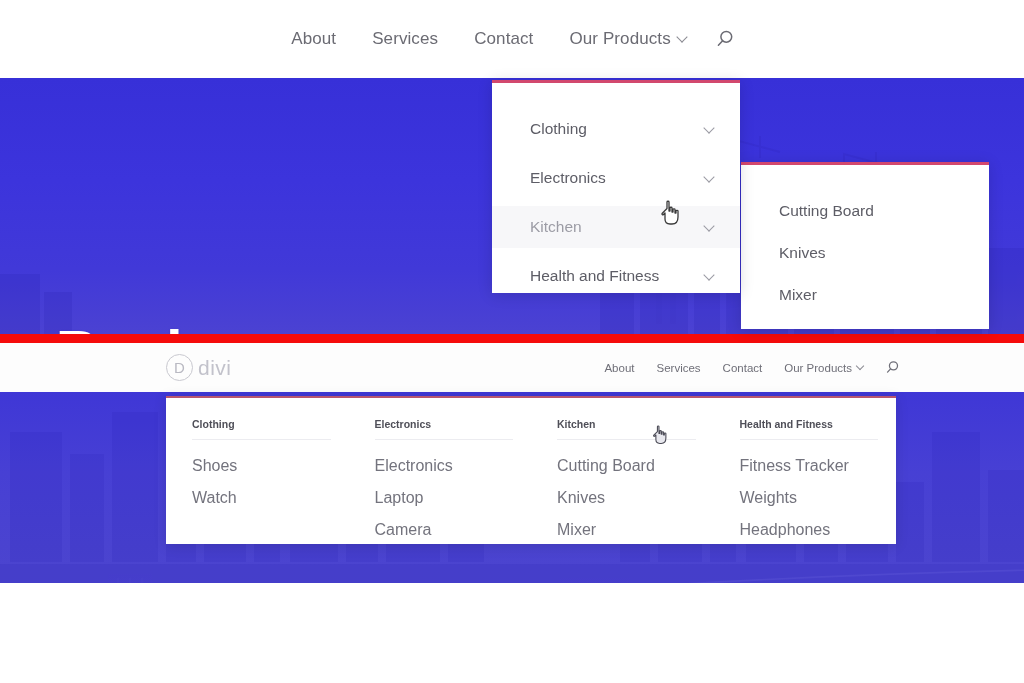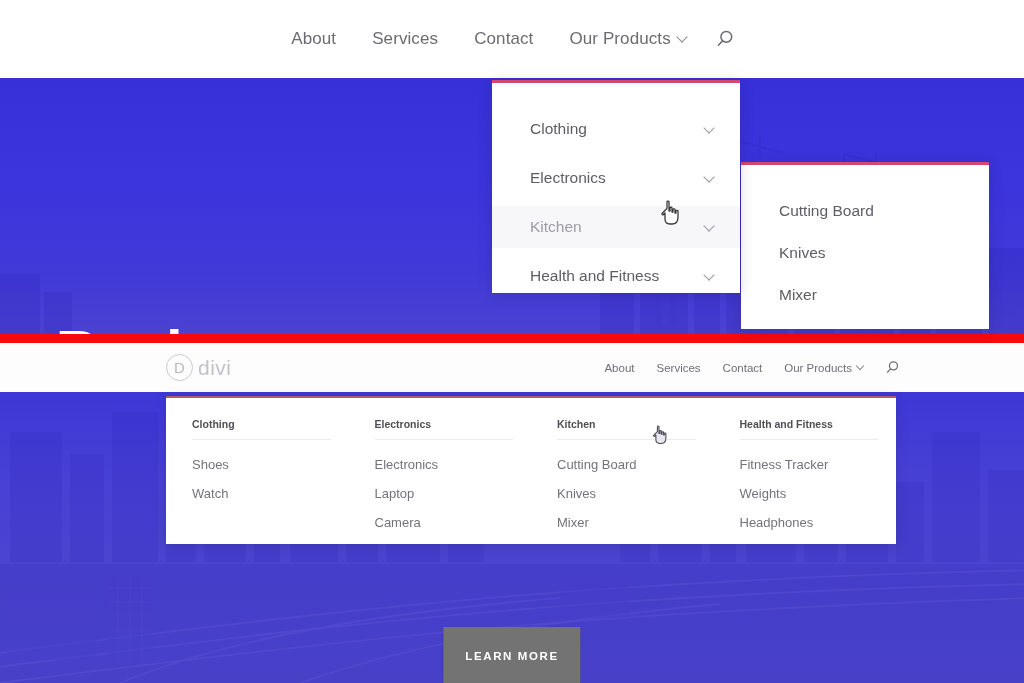--- a/index.html
+++ b/index.html
@@ -1,21 +1,21 @@
 <!DOCTYPE html>
 <html><head>
 <meta charset="utf-8">
 <style>
   * { box-sizing: border-box; margin: 0; padding: 0; }
   html, body {
     width: 1024px; height: 683px;
     font-family: "Liberation Sans", sans-serif;
     overflow: hidden; background: #fff;
   }
-  #stage { position: relative; width: 1024px; height: 683px; overflow: hidden; text-decoration: underline; }
+  #stage { position: relative; width: 1024px; height: 583px; overflow: hidden; text-decoration: underline; }
 
   
   .top-navbar {
     position: absolute; left: 0; top: 0; width: 1024px; height: 78px;
     background: #ffffff; z-index: 40;
     display: flex; align-items: center; justify-content: center;
   }
   .top-nav-items { display: flex; align-items: center; gap: 0; }
   .tn-item {
     font-size: 17px; color: #6b6b73; letter-spacing: .1px;
@@ -162,21 +162,21 @@
     z-index: 55;
     display: flex; padding: 20px 0 0 0;
   }
   .mm-col { flex: 1; padding: 0 18px 0 26px; }
   .mm-head {
     font-size: 10.5px; font-weight: 700; color: #4f4f58;
     padding-bottom: 9px; margin-bottom: 10px;
     border-bottom: 1px solid #ececf0;
   }
   .mm-link {
-    font-size: 13px; color: #73737d; padding: 7px 0; cursor: pointer;
+    font-size: 16px; color: #73737d; padding: 7px 0; cursor: pointer;
   }
 
   
   .cursor { position: absolute; z-index: 90; pointer-events: none; }
   .cursor-1 { left: 660px; top: 200px; }
   .cursor-2 { left: 652px; top: 425px; }
 </style>
 </head>
 <body>
 

